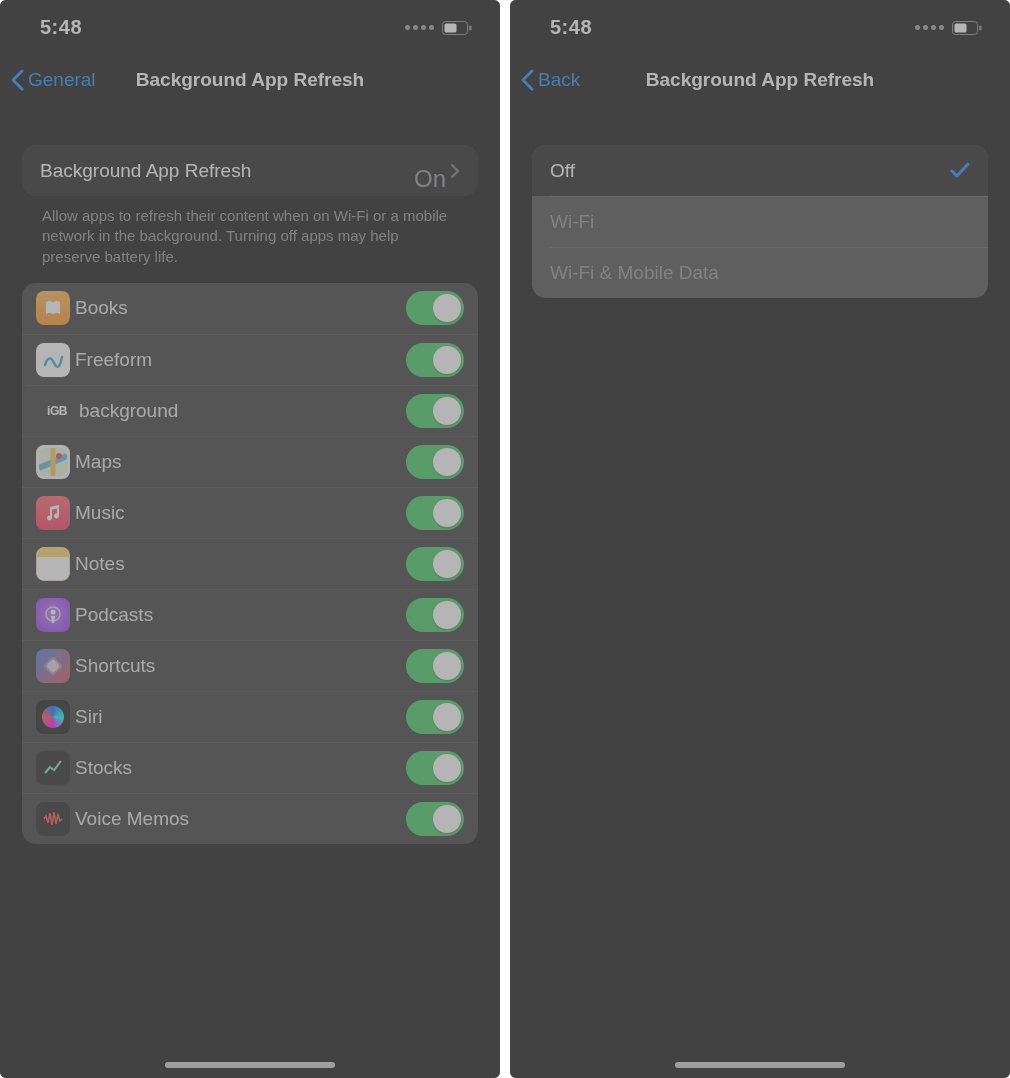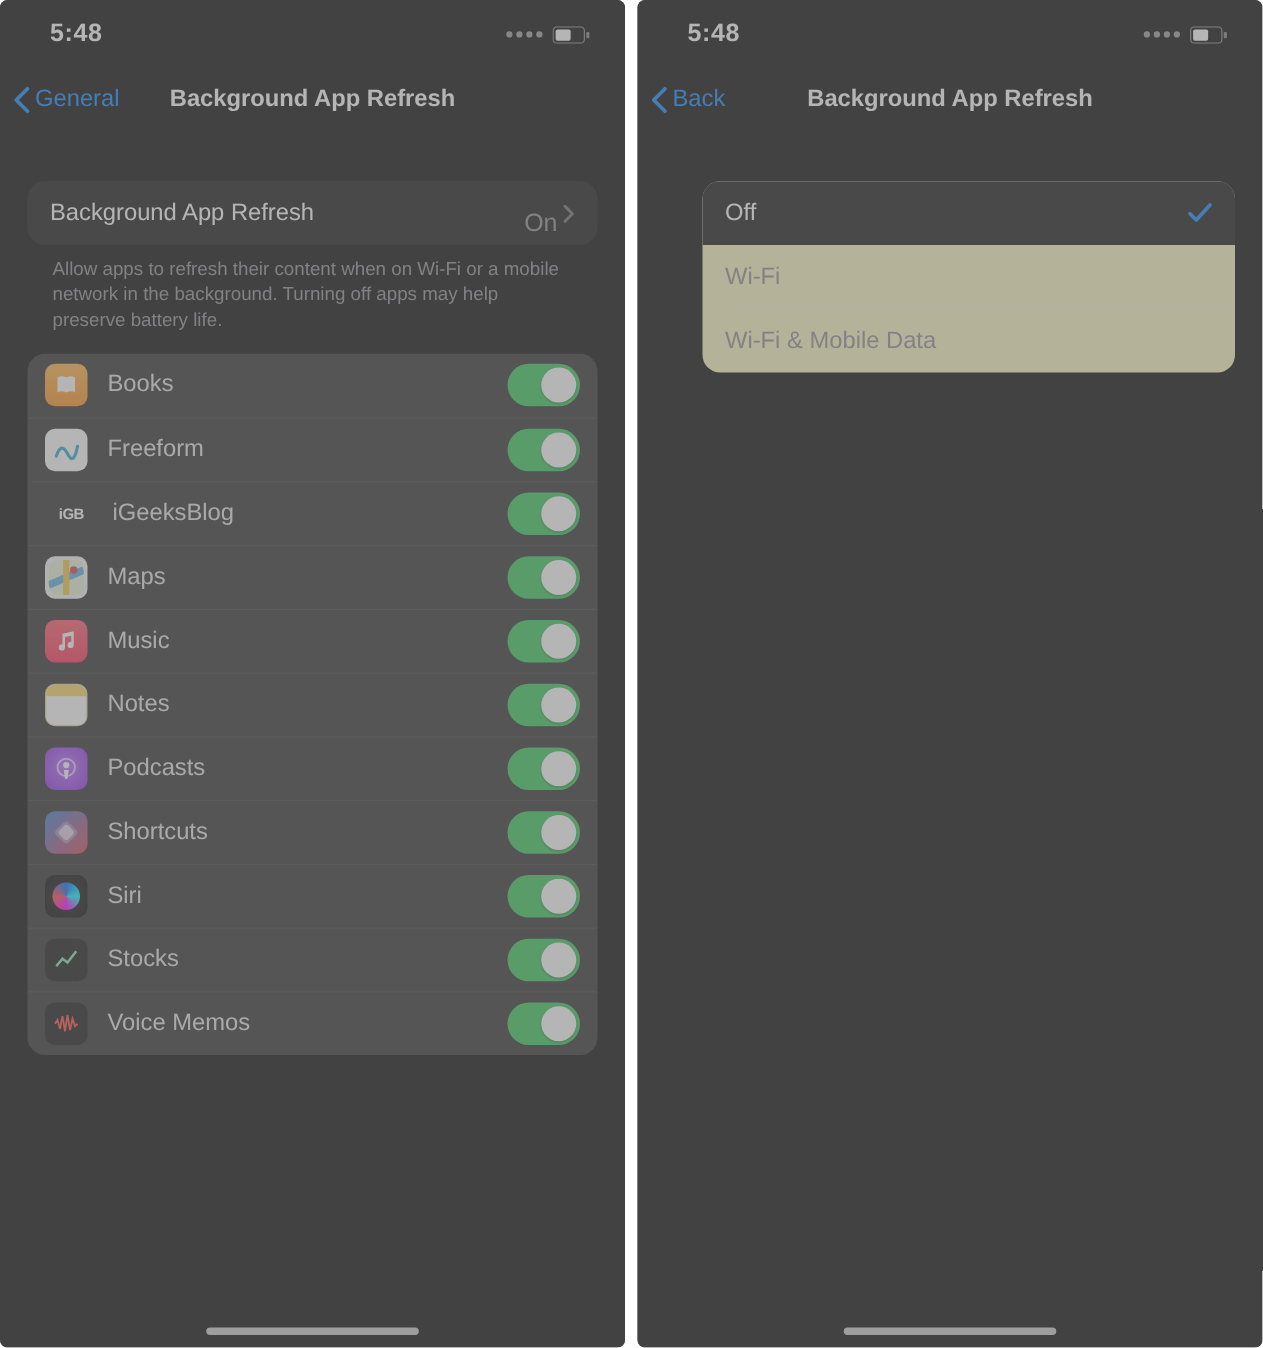--- a/index.html
+++ b/index.html
@@ -61,41 +61,41 @@
       position: relative;
     }
     .cell + .cell::before {
       content: "";
       position: absolute; left: 18px; right: 0; top: 0;
       height: 1px; background: rgba(255,255,255,0.12);
     }
     .cell.highlighted { background: #111; }
 
     .cell-label { flex: 1; color: #fff; }
-    .cell-value { color: #8e8e93; font-size: 20px; margin-right: 4px; margin-top: 17px; }
+    .cell-value { color: #8e8e93; font-size: 24px; margin-right: 4px; margin-top: 17px; }
     .cell-muted .cell-label { color: #8e8e93; }
     .chevron { color: #6e6e73; }
 
     .checkmark {
       color: #0a84ff;
       font-weight: 700;
     }
 
     .footer-desc {
       color: #8e8e93;
       font-size: 15px;
       line-height: 1.35;
       padding: 10px 20px 16px;
     }
 
     .app-row {
       display: flex; align-items: center;
       height: 51px;
       padding: 0 14px;
-      gap: 16px;
+      gap: 5px;
       font-size: 19px;
       color: #e5e5e7;
     }
     .app-icon {
       width: 34px; height: 34px; border-radius: 8px;
       flex-shrink: 0;
       display: flex; align-items: center; justify-content: center;
       font-size: 18px; color: #fff;
     }
     .app-name { flex: 1; }
@@ -209,21 +209,21 @@
               </div>
               <div class="app-name">Freeform</div>
               <div class="toggle">
                 <div class="knob"></div>
               </div>
             </div>
             <div class="app-row" style="border-top: 1px solid rgba(255, 255, 255, 0.08); margin-left: 4px;">
               <div class="app-icon ic-igb">
                 <span>iGB</span>
               </div>
-              <div class="app-name">iGeeksBlog</div>
+              <div class="app-name">background</div>
               <div class="toggle">
                 <div class="knob"></div>
               </div>
             </div>
             <div class="app-row" style="border-top: 1px solid rgba(255, 255, 255, 0.08); margin-left: 0px;">
               <div class="app-icon ic-maps">
                 <svg width="28" height="28" viewBox="0 0 28 28">
                   <rect width="28" height="28" rx="6" fill="#e8f4d9"></rect>
                   <path d="M0 20 L28 8" stroke="#5ab0e6" stroke-width="6"></path>
                   <path d="M14 0 V28" stroke="#f5c542" stroke-width="5"></path>
@@ -339,21 +339,21 @@
           <svg width="14" height="22" viewBox="0 0 14 22">
               <path d="M12 2 L3 11 L12 20" stroke="#0a84ff" stroke-width="3" fill="none" stroke-linecap="round" stroke-linejoin="round"></path>
             </svg>
           <span>Back</span>
         </div>
         <div class="nav-title">Background App Refresh</div>
       </div>
 
       <div class="content">
         <div class="section-spacer"></div>
-        <div class="cell-group" style="background:#fef9c3;margin-left:30px;" id="option-list">
+        <div class="cell-group" style="background:#404040;" id="option-list">
             <div class="cell highlighted" style="background: rgb(17, 17, 17);">
               <div class="cell-label">Off</div>
               <svg class="checkmark" width="20" height="18" viewBox="0 0 20 18">
                 <path d="M2 9 L7 14 L18 2" stroke="#0a84ff" stroke-width="3" fill="none" stroke-linecap="round" stroke-linejoin="round"></path>
               </svg>
             </div>
             <div class="cell cell-muted">
               <div class="cell-label">Wi-Fi</div>
             </div>
             <div class="cell cell-muted">

